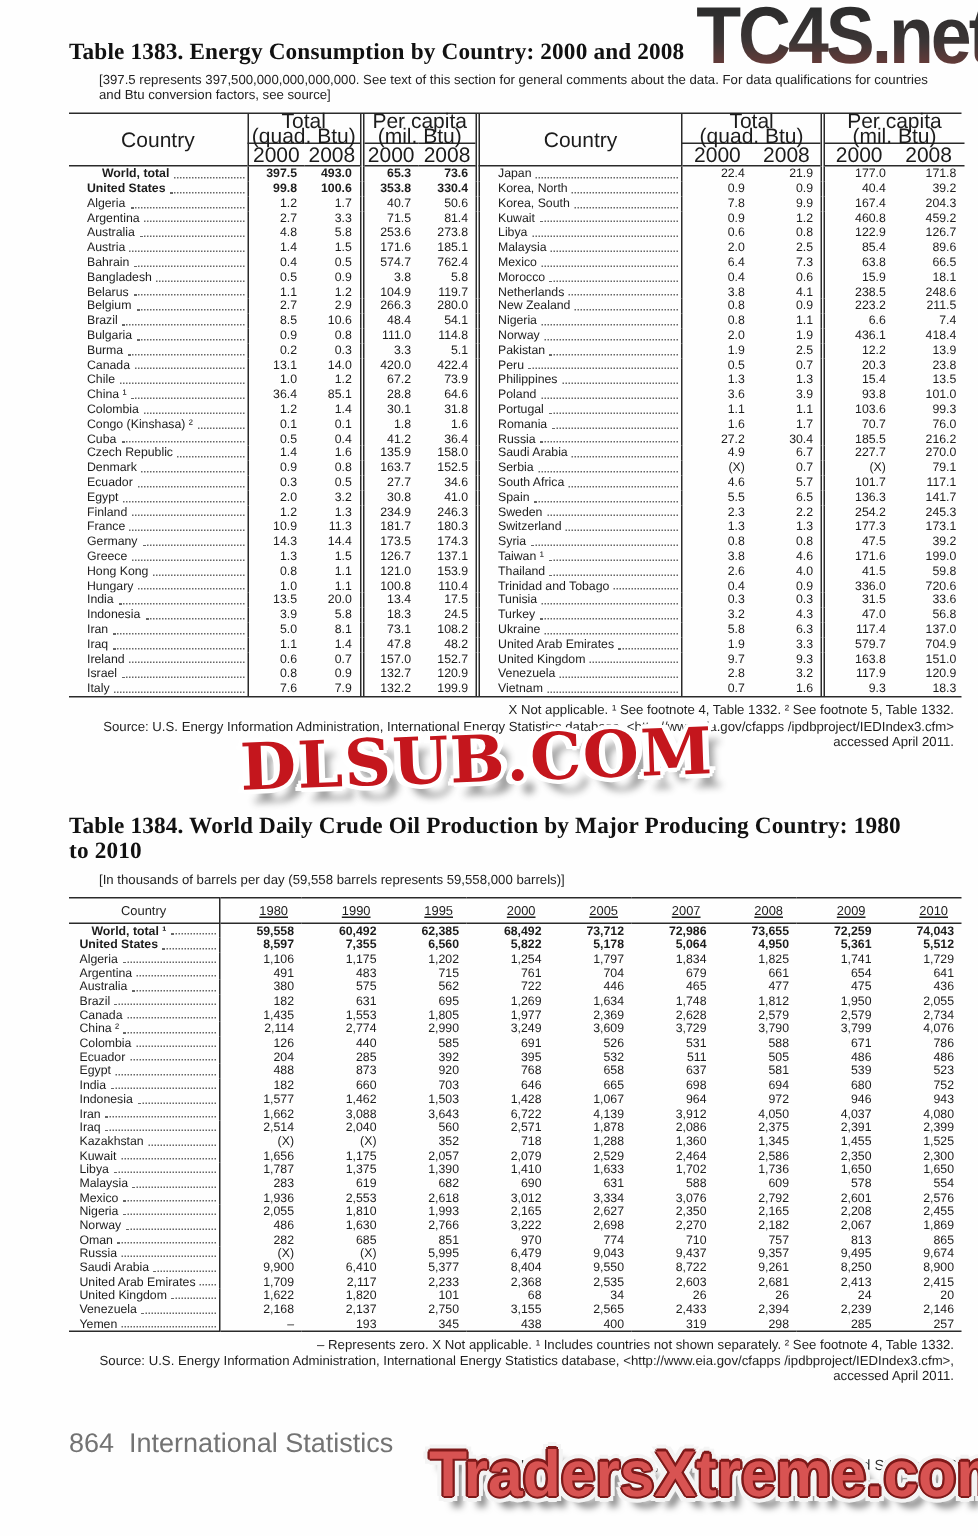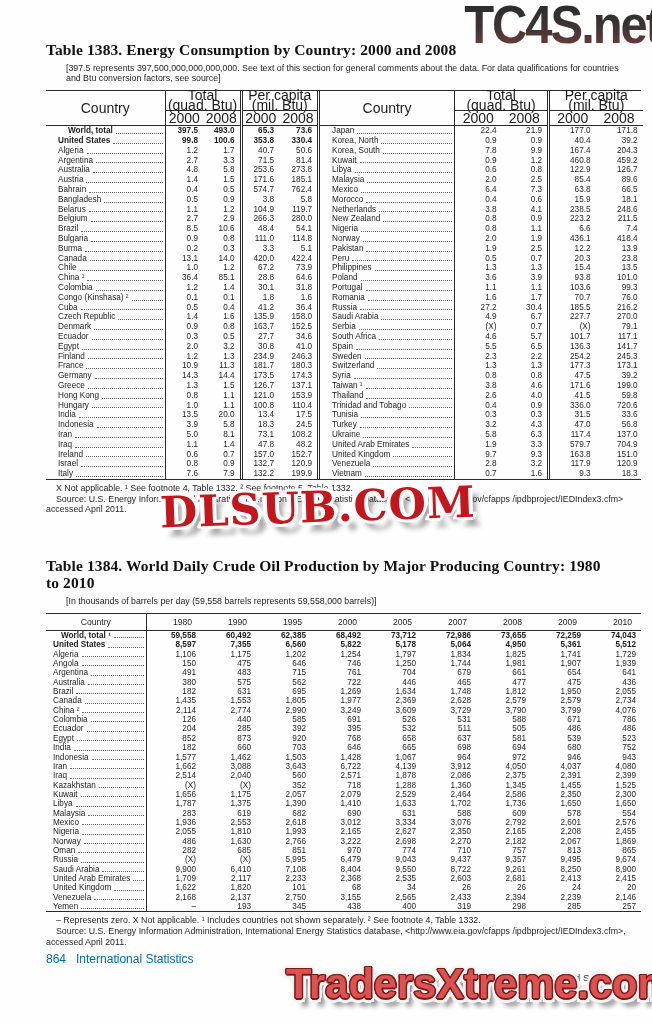--- a/index.html
+++ b/index.html
@@ -8,21 +8,21 @@
     font-family:"Liberation Sans",sans-serif; color:#1c1c1c; overflow:hidden;
     margin:0 auto;
   }
   .content{position:absolute; left:46px; top:0; width:595px;}
 
   
   .tbl-title{
     font-family:"Liberation Serif",serif; font-weight:bold;
     font-size:15.5px; line-height:17.5px; color:#111; letter-spacing:.1px;
   }
-  .t83-title{margin-top:41px; width:575px;}
+  .t83-title{margin-top:26px; width:575px;}
   .t84-title{margin-top:42px; width:560px;}
   .bracket-note{font-size:8.8px; line-height:10.3px; margin-top:4px; width:568px; color:#222;margin-left:20px;}
 
   
   table.t{border-collapse:collapse; table-layout:fixed;}
   .t th,.t td{padding:0; margin:0; font-weight:normal;}
   .t td{font-size:8.2px; line-height:9.8px; white-space:nowrap; overflow:hidden;}
   .t .num{text-align:right; padding-right:5px;}
   .t .sgl{border-left:1px solid #2a2a2a;}
   .t .dbl{border-left:3px double #2a2a2a;}
@@ -43,32 +43,32 @@
   .ch{text-align:center; vertical-align:middle; font-size:8.6px;}
   .yh{text-align:center; line-height:13px; height:14px; vertical-align:middle;}
   thead.h83{border-bottom:1.4px solid #2a2a2a;}
   .t83 tbody td,.t83r tbody td{height:9.8px;}
 
   
   .t84{width:595px; margin-top:7px; border-top:1.6px solid #2a2a2a; border-bottom:1.6px solid #2a2a2a;}
   .t84 col.cc{width:100px;} .t84 col.cn{width:55px;}
   .t84 thead{border-bottom:1.4px solid #2a2a2a;}
   .t84 th{font-size:8.6px; line-height:15px; height:16px; text-align:center; vertical-align:middle;}
-  .t84 th.num{text-align:right; padding-right:9px;}
+  .t84 th.num{text-align:right; padding-right:9px;text-decoration:underline;}
   .t84 tbody td{font-size:8.2px; line-height:9.35px; height:9.35px;}
   .t84 .namewrap{padding-left:7px;}
   .t84 tr.first .namewrap{padding-left:15px;}
 
   
-  .fn{font-size:8.8px; line-height:10.6px; color:#1e1e1e; margin-top:3px; width:590px;}
+  .fn{font-size:8.8px; line-height:10.6px; color:#1e1e1e; margin-top:3px; width:590px;text-align:right;}
   .fn p{margin:0; text-indent:10px;}
   .src{text-indent:10px;}
 
   
-  .footer-line{position:absolute; left:46px; top:952px; font-size:12px; color:#0369a1;}
+  .footer-line{position:absolute; left:46px; top:952px; font-size:18px; color:#737373;}
   .footer-line .pg{margin-right:10px;}
   .census{position:absolute; right:14px; top:972px; font-size:9.8px; color:#333;}
 
   
   .wm{position:absolute; pointer-events:none;}
   .wm-top{
     top:-6px; right:-8px;
     font:bold 48px "Liberation Sans",sans-serif; letter-spacing:-2px;
     transform:scale(1.02,1.12); transform-origin:top right;
     background:linear-gradient(180deg,#2d2d2d 20%,#3c3636 55%,#6e3c39 85%,#7c4a44 100%);
@@ -1106,37 +1106,20 @@
             <td class="num">1,254</td>
             <td class="num">1,797</td>
             <td class="num">1,834</td>
             <td class="num">1,825</td>
             <td class="num">1,741</td>
             <td class="num">1,729</td>
           </tr>
           <tr>
             <td class="">
               <div class="namewrap">
-                <span class="nm">Angola</span>
-                <span class="leader"></span>
-              </div>
-            </td>
-            <td class="num sgl">150</td>
-            <td class="num">475</td>
-            <td class="num">646</td>
-            <td class="num">746</td>
-            <td class="num">1,250</td>
-            <td class="num">1,744</td>
-            <td class="num">1,981</td>
-            <td class="num">1,907</td>
-            <td class="num">1,939</td>
-          </tr>
-          <tr>
-            <td class="">
-              <div class="namewrap">
                 <span class="nm">Argentina</span>
                 <span class="leader"></span>
               </div>
             </td>
             <td class="num sgl">491</td>
             <td class="num">483</td>
             <td class="num">715</td>
             <td class="num">761</td>
             <td class="num">704</td>
             <td class="num">679</td>
@@ -1246,21 +1229,21 @@
             <td class="num">486</td>
             <td class="num">486</td>
           </tr>
           <tr>
             <td class="">
               <div class="namewrap">
                 <span class="nm">Egypt</span>
                 <span class="leader"></span>
               </div>
             </td>
-            <td class="num sgl">852</td>
+            <td class="num sgl">488</td>
             <td class="num">873</td>
             <td class="num">920</td>
             <td class="num">768</td>
             <td class="num">658</td>
             <td class="num">637</td>
             <td class="num">581</td>
             <td class="num">539</td>
             <td class="num">523</td>
           </tr>
           <tr>
@@ -1486,21 +1469,21 @@
           </tr>
           <tr>
             <td class="">
               <div class="namewrap">
                 <span class="nm">Saudi Arabia</span>
                 <span class="leader"></span>
               </div>
             </td>
             <td class="num sgl">9,900</td>
             <td class="num">6,410</td>
-            <td class="num">7,108</td>
+            <td class="num">5,377</td>
             <td class="num">8,404</td>
             <td class="num">9,550</td>
             <td class="num">8,722</td>
             <td class="num">9,261</td>
             <td class="num">8,250</td>
             <td class="num">8,900</td>
           </tr>
           <tr>
             <td class="">
               <div class="namewrap">

